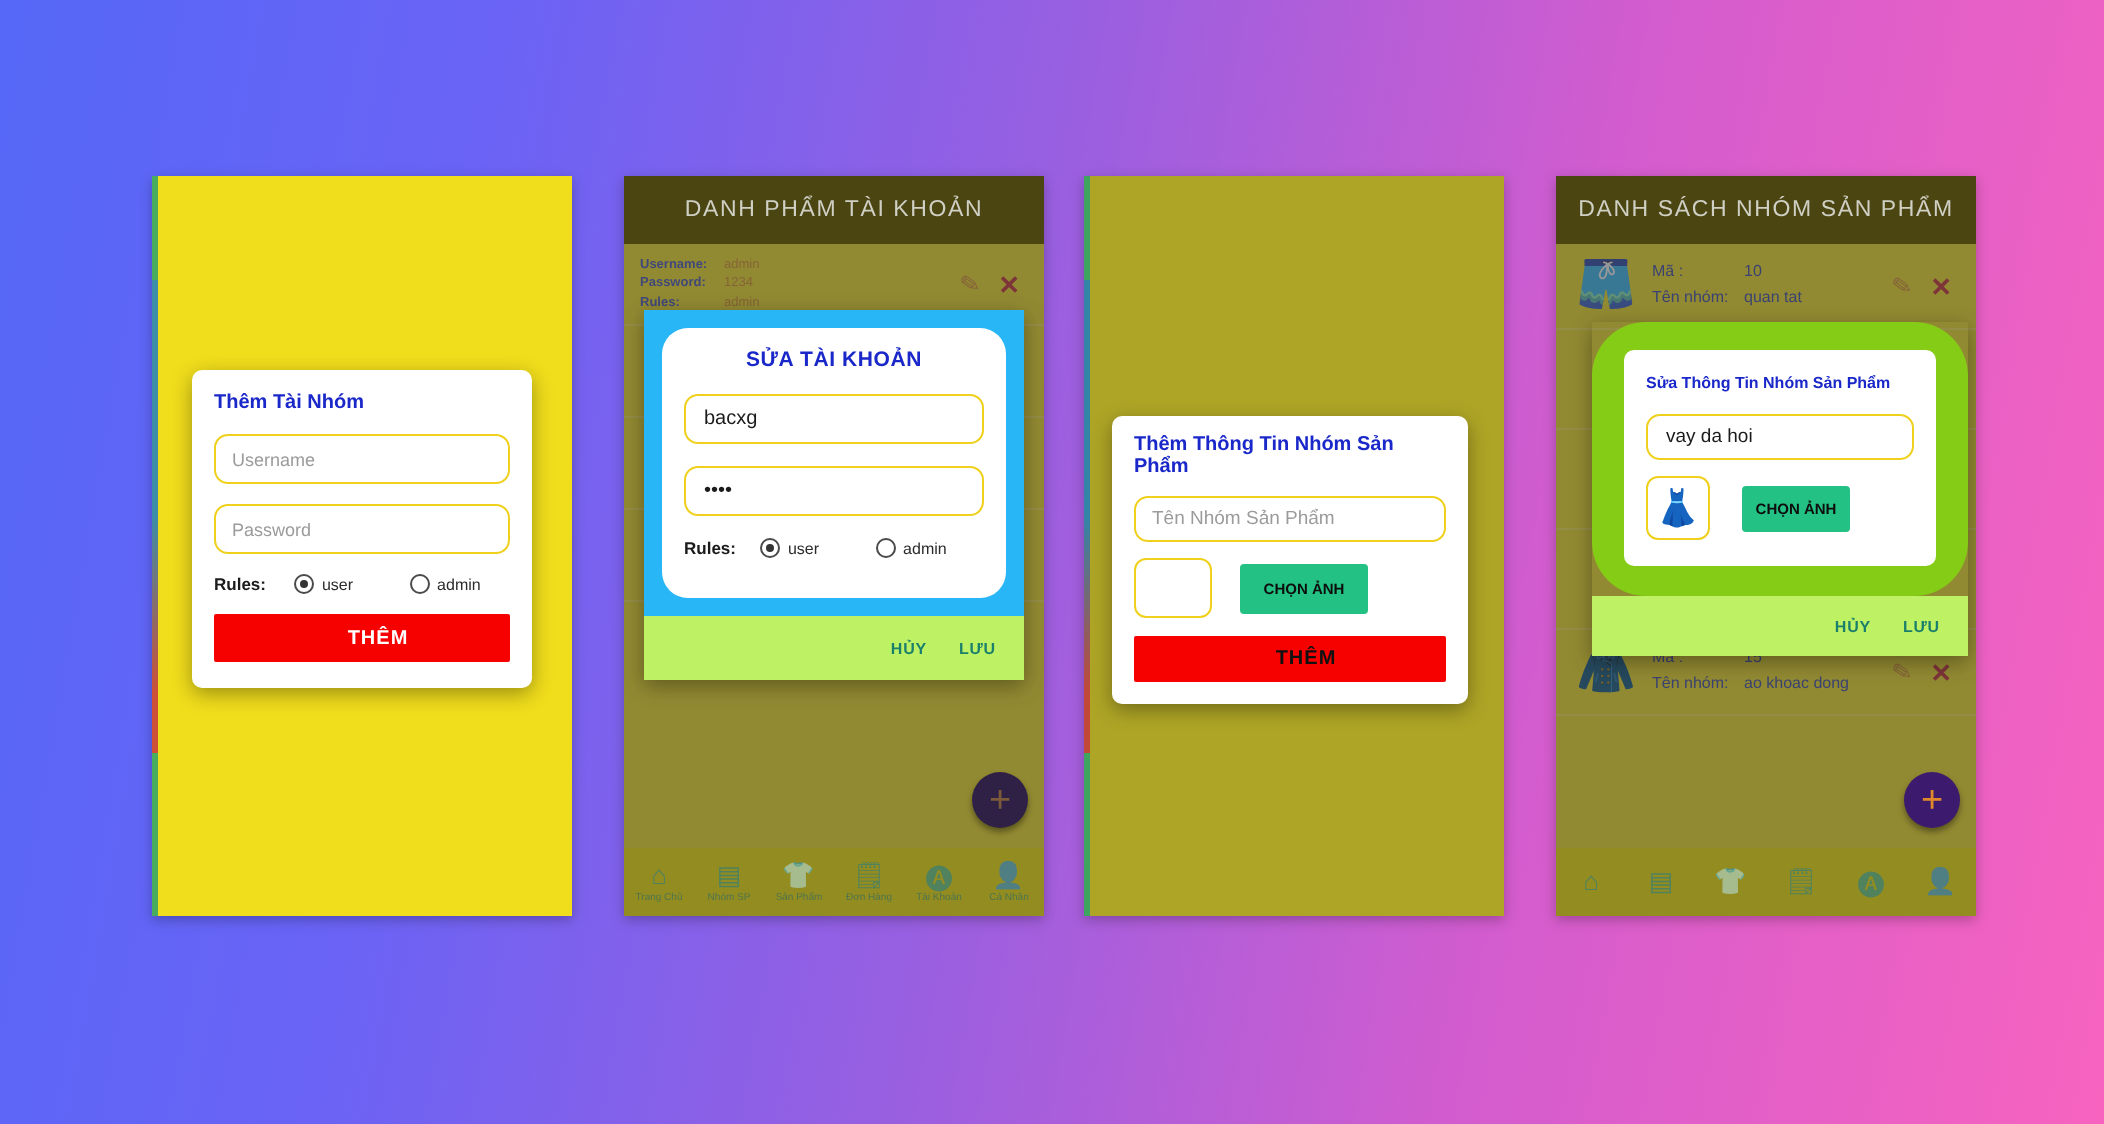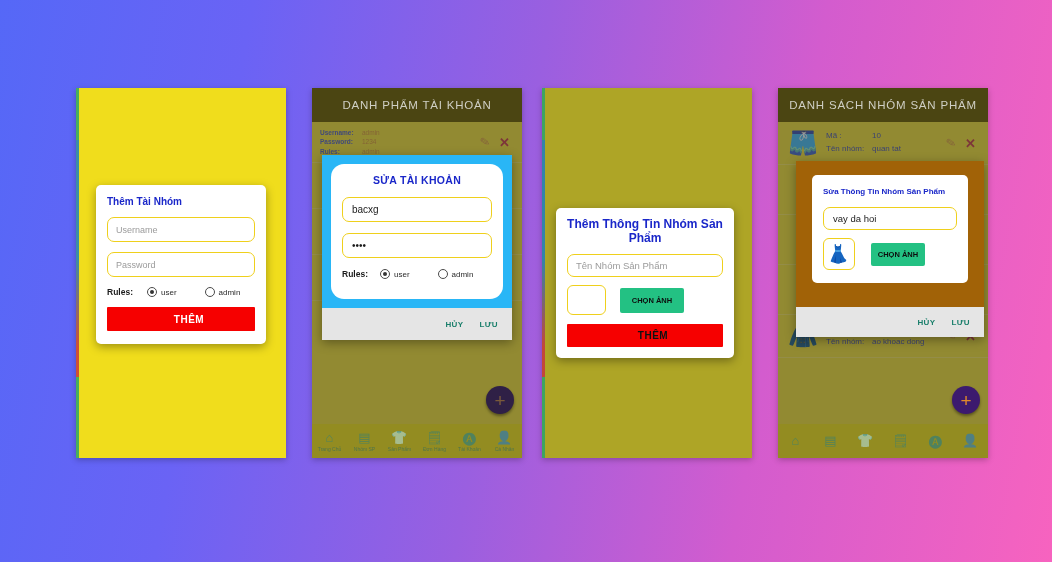--- a/index.html
+++ b/index.html
@@ -127,21 +127,21 @@
     border: 1.4px solid #4a4a4a; display:inline-block;
     position: relative; flex: none;
   }
   .radio.on::after {
     content:""; position:absolute; left:2px; top:2px;
     width: 4px; height: 4px; border-radius:50%; background:#333;
   }
   .radio-txt { color: #2b2b2b; margin-left: 4px; }
 
   .dlg-footer {
-    background:#e5e5e5; display:flex; align-items:center; justify-content:flex-end;
+    background:#bef264; display:flex; align-items:center; justify-content:flex-end;
     gap: 16px; padding-right: 14px;
   }
   .dlg-action { color: #1a7f6b; font-size: 8px; font-weight: bold; letter-spacing: .4px; }
 
   
   #dlg1 { left: 20px; top: 97px; width: 170px; padding: 11px 11px 13px; }
   #dlg1 .card-title { font-size: 10px; margin-bottom: 10px; }
   #dlg1 .field { height: 25px; padding: 0 8px; font-size: 9px; margin-bottom: 10px; }
   #dlg1 .rules-row { font-size: 8px; margin-bottom: 10px; }
   #dlg1 .rules-label { font-size: 8.5px; margin-right: 14px; }
@@ -161,33 +161,33 @@
   #dlg2inner .field { height: 25px; padding: 0 9px; font-size: 10px; margin-bottom: 11px; }
   #dlg2inner .rules-row { font-size: 8px; }
   #dlg2inner .rules-label { font-size: 8.5px; margin-right: 12px; }
   #dlg2inner .ropt { display:flex; align-items:center; }
   #dlg2inner .ropt.second { margin-left: 28px; }
   #dlg2inner .radio-txt { font-size: 8px; }
   #dlg2foot { height: 32px; }
 
   
   #dlg3 { left: 14px; top: 120px; width: 178px; padding: 9px 11px 11px; }
-  #dlg3 .card-title { font-size: 12px; text-align:center; margin-bottom: 9px; }
+  #dlg3 .card-title { font-size: 10px; text-align:left; margin-bottom: 9px; }
   #dlg3 .field { height: 23px; padding: 0 8px; font-size: 9.5px; margin-bottom: 8px; }
   #dlg3 .pickrow { display:flex; align-items:center; gap: 14px; margin-bottom: 9px; }
   #dlg3 .imgbox { width: 39px; height: 30px; border:1.4px solid #efd01c; border-radius:6px; background:#fff; }
   #dlg3 .btn-green { width: 64px; height: 25px; font-size: 7.5px; font-weight:bold; }
   #dlg3 .btn-red { height: 23px; font-size: 10px; border-radius: 1px; color:#111; }
 
   
   #dlg4wrap {
     position:absolute; left: 18px; top: 73px; width: 188px;
     box-shadow: 0 3px 10px rgba(0,0,0,.35);
   }
-  #dlg4outer { background: #a16207; padding: 14px 16px 24px; }
+  #dlg4outer { background: #84cc16; padding: 14px 16px 15px; border-radius: 27px; }
   #dlg4inner { background:#fff; border-radius:5px; padding: 11px 11px 13px; }
   #dlg4inner .card-title { font-size: 8px; line-height:1.5; margin-bottom: 9px; }
   #dlg4inner .field { height: 23px; padding: 0 9px; font-size: 9.5px; margin-bottom: 8px; }
   #dlg4inner .pickrow { display:flex; align-items:center; gap: 16px; }
   #dlg4inner .imgbox { width: 32px; height: 32px; border:1.6px solid #efd01c; border-radius:6px;
                        background:#fff; display:flex; align-items:center; justify-content:center; font-size:18px; }
   #dlg4inner .btn-green { width: 54px; height: 23px; font-size: 7.5px; font-weight:bold; }
   #dlg4foot { height: 30px; }
 </style>
 </head>

